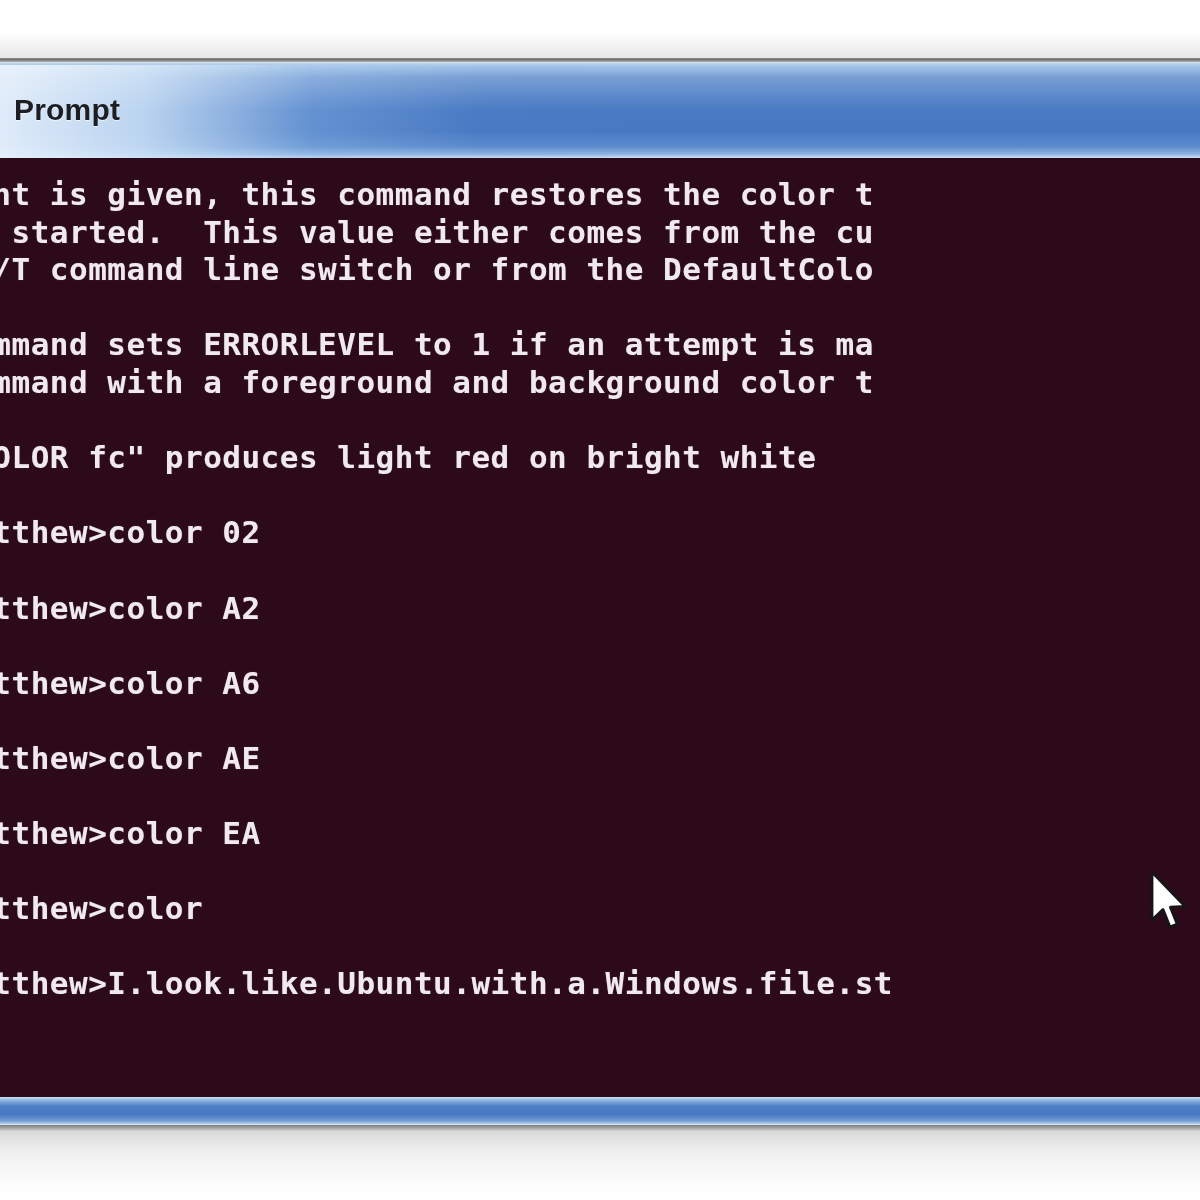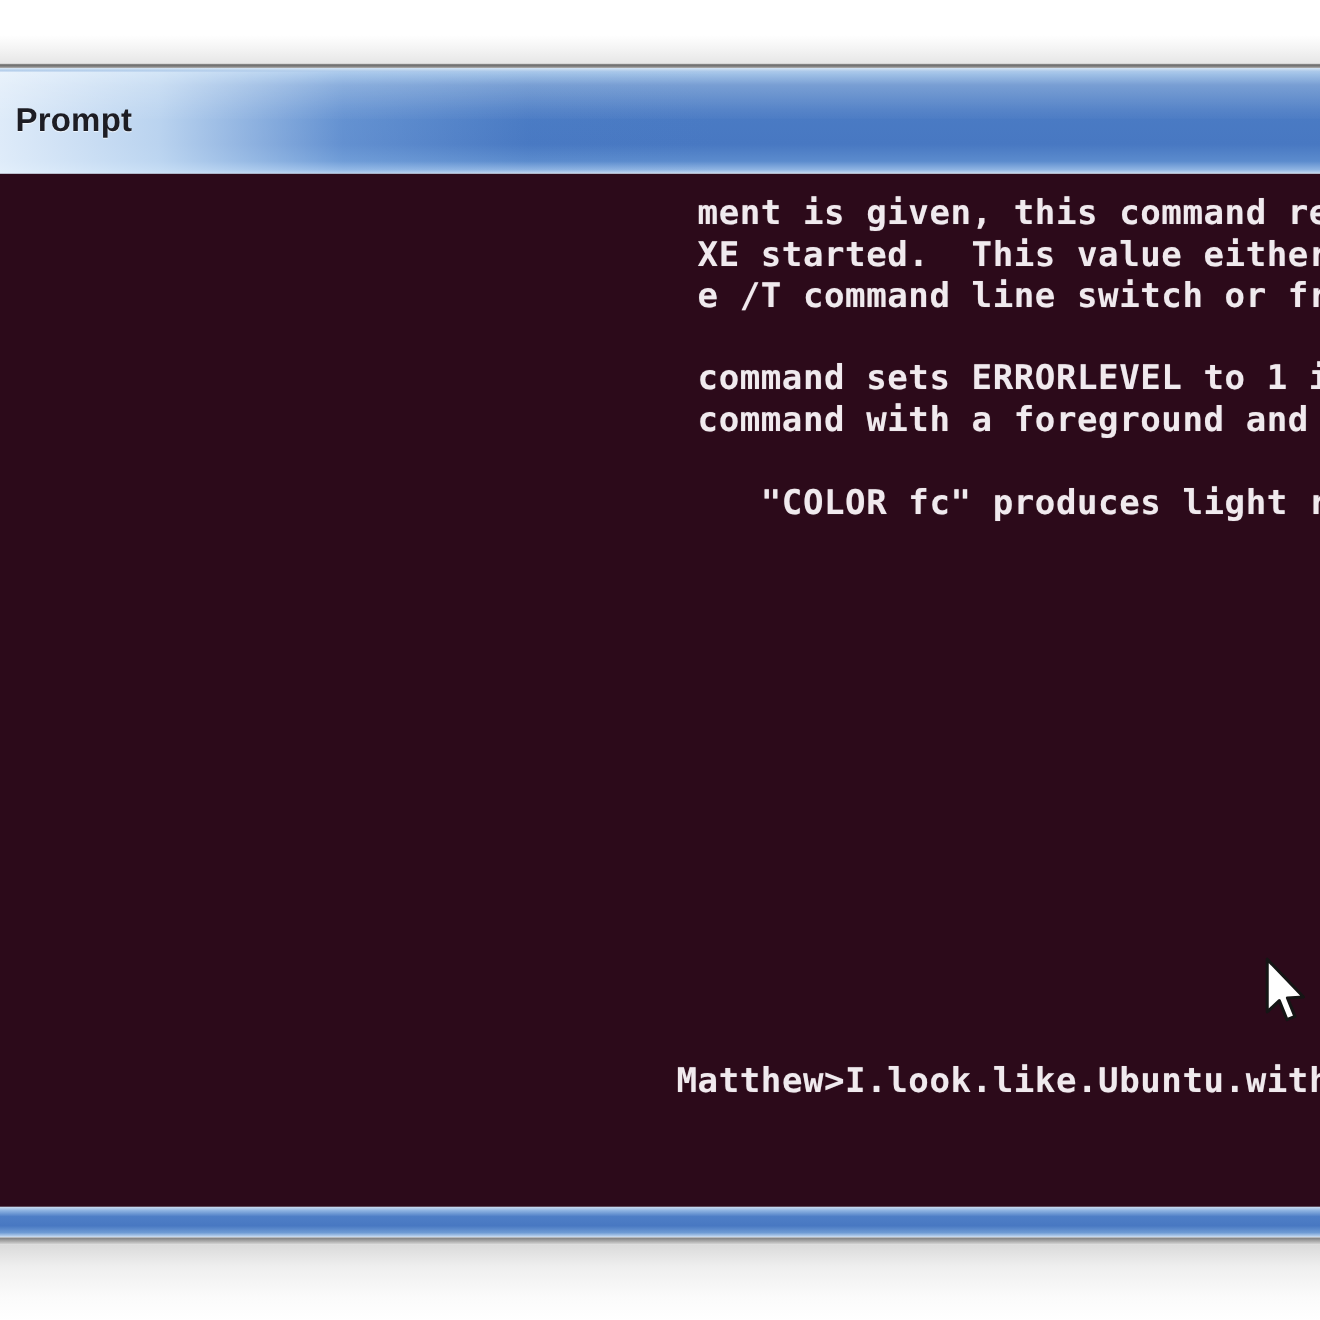--- a/index.html
+++ b/index.html
@@ -39,21 +39,20 @@
   }
 
   
   .window {
     position: absolute;
     left: 0;
     top: 62px;
     width: 1200px;
     height: 1063px;
     overflow: hidden;
-    text-align: right;
   }
 
   
   .titlebar {
     position: relative;
     height: 96px;
     background:
       linear-gradient(90deg,
         rgba(230,241,252,0.95) 0%,
         rgba(206,227,247,0.85) 12%,

